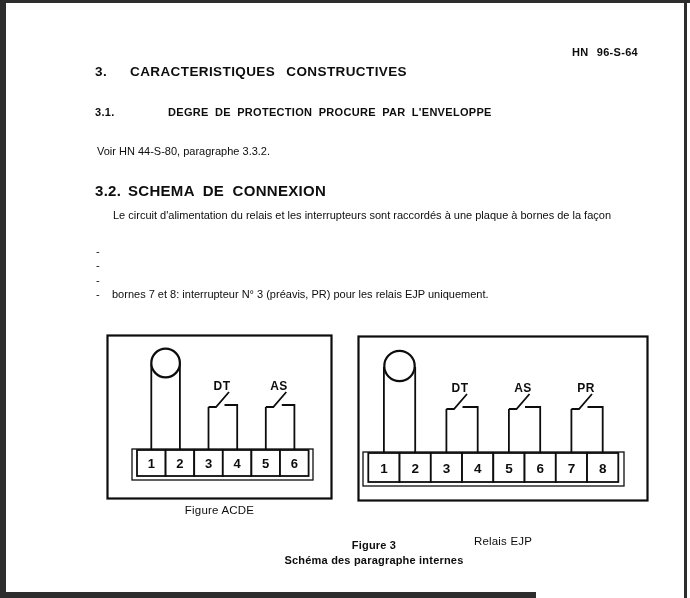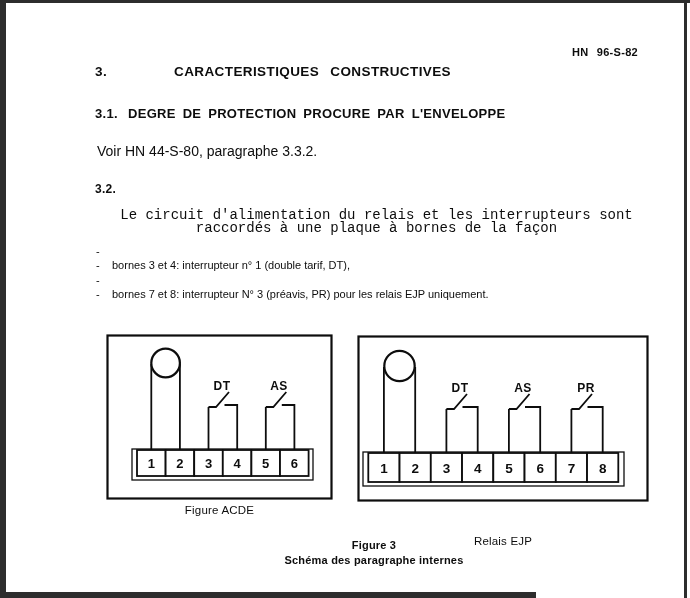--- a/index.html
+++ b/index.html
@@ -23,31 +23,31 @@
 
   .doc-ref {
     left:538px; top:46px; width:100px;
     font-size:11px; font-weight:bold; text-align:right;
     word-spacing:5px; letter-spacing:0.3px;
   }
 
   .heading { display:flex; }
   .h-num { flex:0 0 35px; }
   .h1 { left:95px; top:64px; font-size:13.5px; font-weight:bold; letter-spacing:0.4px; }
-  .h1 .h-title { word-spacing:7px;margin-left:44px; }
-  .h2 { left:95px; top:106px; font-size:13px; font-weight:bold; letter-spacing:0.3px; }
+  .h1 .h-title { word-spacing:7px; }
+  .h2 { left:95px; top:106px; font-size:11px; font-weight:bold; letter-spacing:0.3px;gap:40px; }
   .h2 .h-num { flex-basis:33px; }
   .h2 .h-title { word-spacing:3px; }
-  .h3 { left:95px; top:182px; font-size:12px; font-weight:bold; letter-spacing:0.3px; }
+  .h3 { left:95px; top:182px; font-size:15px; font-weight:bold; letter-spacing:0.3px; }
   .h3 .h-num { flex-basis:33px; }
   .h3 .h-title { word-spacing:4px; }
 
-  .body-text { font-size:14px; line-height:13px;text-align:center; }
+  .body-text { font-size:11px; line-height:13px; }
   .voir { left:97px; top:145px; }
-  .intro { left:89px; top:209px; width:575px;font-family:Liberation Mono, monospace; }
+  .intro { left:113px; top:209px; width:575px; }
   .intro span { display:block; }
 
   .bullets { left:96px; top:244px; font-size:11px; line-height:14.4px; }
   .bullet-row { display:flex; }
   .bullet-row .dash { flex:0 0 16px; }
 
   .diagram-caption {
     font-size:11.5px; text-align:center; letter-spacing:0.2px;
   }
   .cap-acde { left:106px; top:504px; width:227px; }
@@ -67,48 +67,48 @@
   .term-num-ejp { font-size:13.5px; font-weight:bold; }
 </style>
 </head>
 <body>
 
 <div class="edge edge-left"></div>
 <div class="edge edge-top"></div>
 <div class="edge edge-right"></div>
 <div class="edge edge-bottom"></div>
 
-<div class="abs doc-ref">HN 96-S-82</div>
+<div class="abs doc-ref">HN 96-S-64</div>
 
 <div class="abs heading h1">
   <span class="h-num">3.</span>
   <span class="h-title">CARACTERISTIQUES CONSTRUCTIVES</span>
 </div>
 
 <div class="abs heading h2">
   <span class="h-num">3.1.</span>
   <span class="h-title">DEGRE DE PROTECTION PROCURE PAR L'ENVELOPPE</span>
 </div>
 <div class="abs body-text voir">Voir HN 44-S-80, paragraphe 3.3.2.</div>
 
 <div class="abs heading h3">
   <span class="h-num">3.2.</span>
+  <span class="h-title">SCHEMA DE CONNEXION</span>
 </div>
 
 <div class="abs body-text intro">
   <span>Le circuit d'alimentation du relais et les interrupteurs sont raccordés à une plaque à bornes de la façon</span>
 </div>
 
 <div class="abs bullets">
   <div class="bullet-row">
     <span class="dash">-</span>
   </div>
   <div class="bullet-row">
     <span class="dash">-</span>
-    <span>bornes 3 et 4: interrupteur n° 1 (double tarif, DT),</span>
   </div>
   <div class="bullet-row">
     <span class="dash">-</span>
   </div>
   <div class="bullet-row">
     <span class="dash">-</span>
     <span>bornes 7 et 8: interrupteur N° 3 (préavis, PR) pour les relais EJP uniquement.</span>
   </div>
 </div>
 

